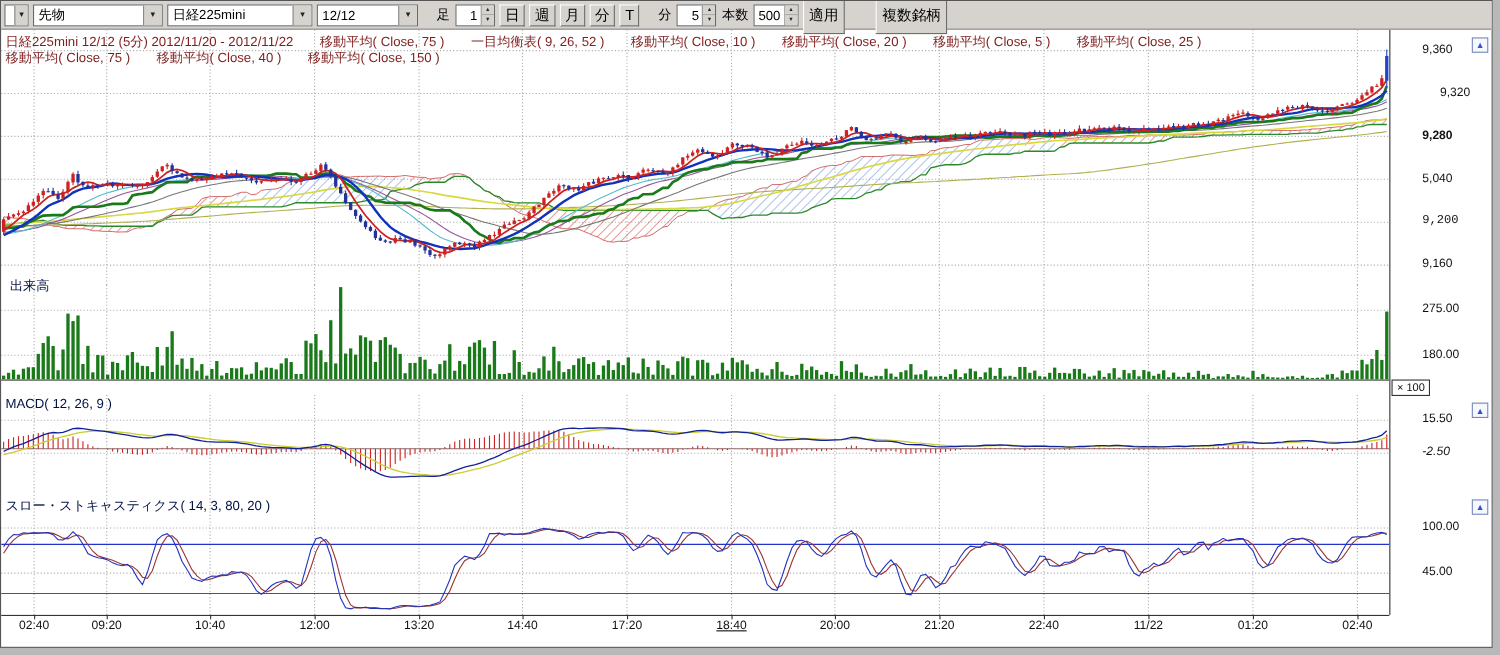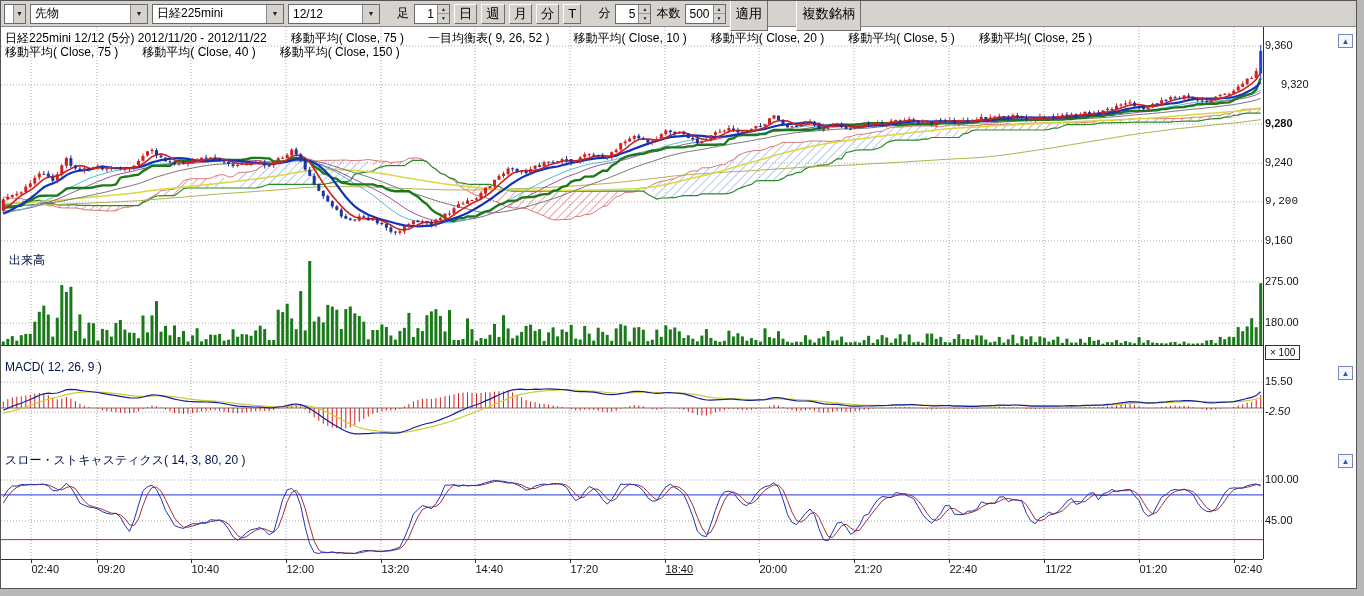--- a/index.html
+++ b/index.html
@@ -14,24 +14,24 @@
   .sbtns{width:11px;display:flex;flex-direction:column;border-left:1px solid #8a8a8a;}
   .su,.sd{flex:1;background:#d6d3ce;font-size:5px;line-height:8px;text-align:center;color:#222;}
   .su{border-bottom:1px solid #9a9a9a;}
   .tbtn{height:20px;display:inline-flex;align-items:center;justify-content:center;padding:16px 5px;background:#d6d3ce;border:1px solid;border-color:#fcfcfc #6e6e6e #6e6e6e #fcfcfc;box-sizing:border-box;white-space:nowrap;}
   .tbtn.small{padding:0 4px;}
   .tlabel{padding:0 1px;white-space:nowrap;}
   .gap8{width:8px;} .gap20{width:20px;}
   
   #chart{position:absolute;inset:0;}
   #chart svg{position:absolute;left:0;}
-  .legendrow{position:absolute;left:4px;display:flex;gap:24px;font-size:12px;color:#000000;white-space:nowrap;z-index:5;}
+  .legendrow{position:absolute;left:4px;display:flex;gap:24px;font-size:12px;color:#7f1d1d;white-space:nowrap;z-index:5;}
   .panel-label{position:absolute;font-size:12px;color:#001144;z-index:5;white-space:nowrap;}
-  .ylab{position:absolute;width:24px;text-align:right;font-size:11px;color:#111;}
-  .tlab{position:absolute;width:56px;text-align:right;font-size:11px;color:#111;}
+  .ylab{position:absolute;width:24px;text-align:right;font-size:11px;color:#111;margin-left:28px;}
+  .tlab{position:absolute;width:56px;text-align:center;font-size:11px;color:#111;}
   .xtick{position:absolute;top:558px;width:1px;height:4px;background:#333;}
   .hline{position:absolute;left:0;width:1262px;height:1px;background:#444;}
   .vline{position:absolute;left:1262px;top:26px;width:1px;height:532px;background:#333;}
   .unitbox{position:absolute;left:1264px;top:344px;border:1px solid #333;background:#fff;font-size:10px;padding:0 4px;line-height:13px;color:#111;}
   .arrowbtn{position:absolute;left:1337px;width:15px;height:14px;border:1px solid #7788bb;background:#f6f8fd;color:#3355cc;font-size:8px;line-height:13px;text-align:center;box-sizing:border-box;}
 </style>
 </head>
 <body>
 
 <div class="app">
@@ -1328,21 +1328,21 @@
     <div class="hline" style="top:344px;background:#333"></div>
     <div class="hline" style="top:558px;background:#333"></div>
     <div class="vline"></div>
 
     <div class="arrowbtn" style="top:33px">▲</div>
     <div class="arrowbtn" style="top:365px">▲</div>
     <div class="arrowbtn" style="top:453px">▲</div>
   <div class="ylab" style="left: 1264px; top: 38px;">9,360</div>
       <div class="ylab" style="left: 1264px; top: 77px; padding-left: 16px;">9,320</div>
       <div class="ylab" style="left: 1264px; top: 116px; font-weight: bold;">9,280</div>
-      <div class="ylab" style="left: 1264px; top: 155px;">9,240</div>
+      <div class="ylab" style="left: 1264px; top: 155px;">5,040</div>
       <div class="ylab" style="left: 1264px; top: 194px; font-family: Liberation Mono, monospace;">9,200</div>
       <div class="ylab" style="left: 1264px; top: 233px;">9,160</div>
       <div class="ylab" style="left: 1264px; top: 274px;">275.00</div>
       <div class="ylab" style="left: 1264px; top: 315px;">180.00</div>
       <div class="ylab" style="left: 1264px; top: 374px;">15.50</div>
       <div class="ylab" style="left: 1264px; top: 404px; font-style: italic;">-2.50</div>
       <div class="ylab" style="left: 1264px; top: 472px;">100.00</div>
       <div class="ylab" style="left: 1264px; top: 513px;">45.00</div>
       <div class="tlab" style="left: 2px; top: 562px;">02:40</div>
       <div class="tlab" style="left: 68px; top: 562px;">09:20</div>

